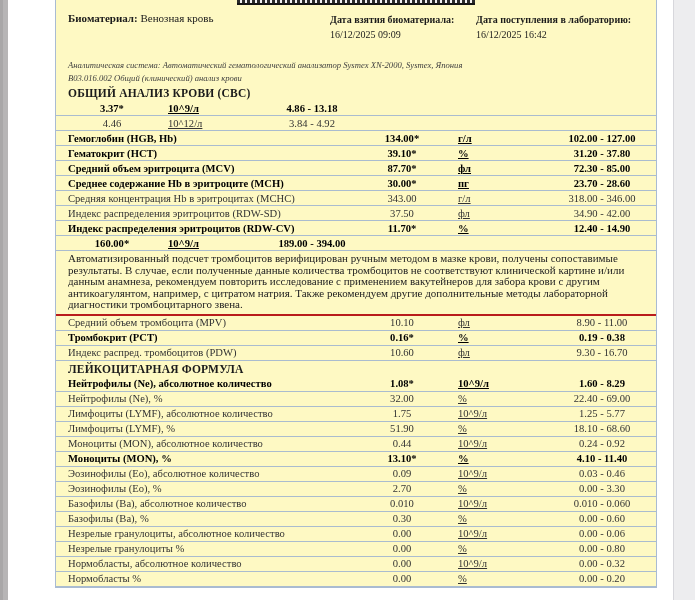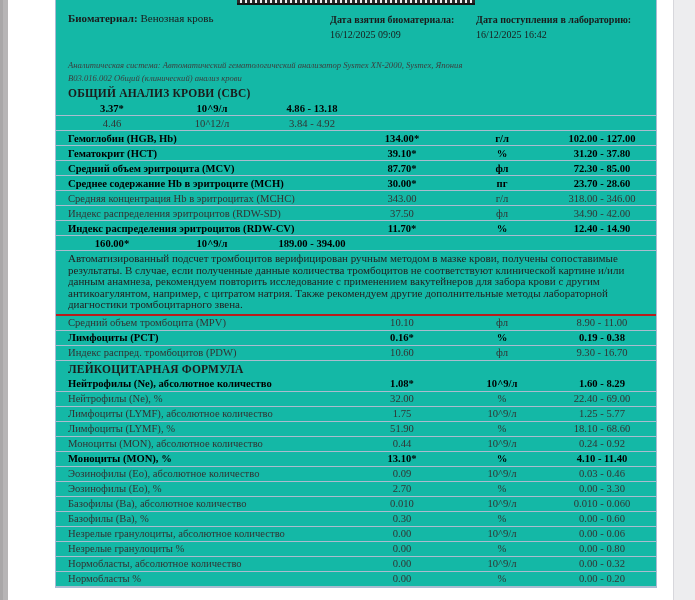--- a/index.html
+++ b/index.html
@@ -4,21 +4,21 @@
 <style>
   * { margin:0; padding:0; box-sizing:border-box; }
   html,body { width:695px; height:600px; background:#ffffff; overflow:hidden;
     font-family:"Liberation Serif", serif; color:#1b1b1b; }
 
   .left-strip { position:absolute; left:0; top:0; width:8px; height:600px;
     background:linear-gradient(90deg,#a9a7a8 0 3px,#b7b5b6 3px 100%); }
   .right-strip { position:absolute; right:0; top:0; width:22px; height:600px;
     background:#ededef; border-left:1px solid #d7d7dc; }
 
-  .page { position:absolute; left:55px; top:0; width:602px; background:#14b8a6;
+  .page { position:absolute; left:55px; top:0; width:602px; background:#fef9c3;
     border-left:1px solid #a9bbd3; border-right:1px solid #a9bbd3;
     border-bottom:1px solid #a9bbd3; }
 
   
   .cut-title { position:relative; margin:0 auto; width:238px; height:5px;
     border-bottom:2px solid #151515; overflow:hidden; }
   .cut-title::before { content:""; position:absolute; left:0; right:0; top:0; height:3px;
     background:repeating-linear-gradient(90deg,#2a2a2a 0 3px,#f2f2f2 3px 5px); }
 
   .meta { position:relative; height:48px; }
@@ -34,21 +34,21 @@
     white-space:nowrap; }
 
   .tbl { width:100%; }
   .section-row { padding:1px 0 1px 12px; font-weight:bold; font-size:11.5px;
     line-height:14px; letter-spacing:.2px; }
   .result-row { display:flex; align-items:center; height:15px;
     border-bottom:1px solid #aabccf; font-size:10.6px; color:#333; }
   .result-row.flagged { font-weight:bold; color:#000; }
   .c-name  { flex:0 0 290px; padding-left:12px; white-space:nowrap; overflow:hidden; }
   .c-res   { flex:0 0 112px; text-align:center; }
-  .c-unit  { flex:0 0 88px;  text-align:center; }
+  .c-unit  { flex:0 0 88px;  text-align:left;text-decoration:underline; }
   .c-range { flex:0 0 112px; text-align:center; }
 
   .note-row { padding:2px 10px 3px 12px; border-bottom:2px solid #b91c1c;
     font-size:11px; line-height:11.5px; color:#222; text-align:left; }
 </style>
 </head>
 <body>
 
 <div class="left-strip"></div>
 <div class="right-strip"></div>
@@ -135,21 +135,21 @@
           <div class="c-range">189.00 - 394.00</div>
         </div>
         <div class="note-row">Автоматизированный подсчет тромбоцитов верифицирован ручным методом в мазке крови, получены сопоставимые результаты. В случае, если полученные данные количества тромбоцитов не соответствуют клинической картине и/или данным анамнеза, рекомендуем повторить исследование с применением вакутейнеров для забора крови с другим антикоагулянтом, например, с цитратом натрия.  Также рекомендуем другие дополнительные методы лабораторной диагностики тромбоцитарного звена.</div>
         <div class="result-row">
           <div class="c-name">Средний объем тромбоцита (MPV)</div>
           <div class="c-res">10.10</div>
           <div class="c-unit">фл</div>
           <div class="c-range">8.90 - 11.00</div>
         </div>
         <div class="result-row flagged">
-          <div class="c-name">Лимфоциты (PCT)</div>
+          <div class="c-name">Тромбокрит (PCT)</div>
           <div class="c-res">0.16*</div>
           <div class="c-unit">%</div>
           <div class="c-range">0.19 - 0.38</div>
         </div>
         <div class="result-row">
           <div class="c-name">Индекс распред. тромбоцитов (PDW)</div>
           <div class="c-res">10.60</div>
           <div class="c-unit">фл</div>
           <div class="c-range">9.30 - 16.70</div>
         </div>

